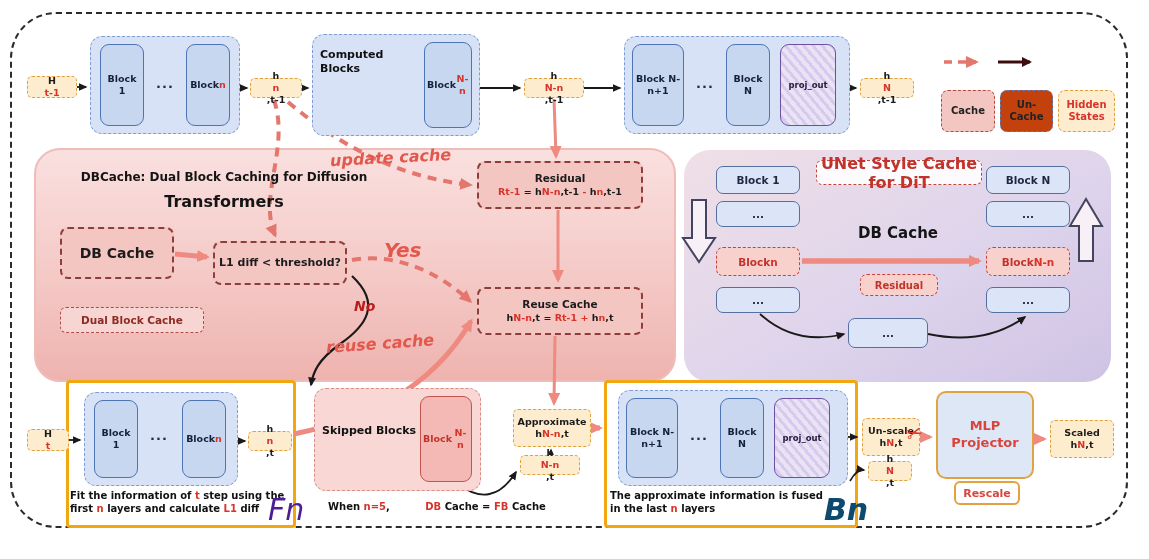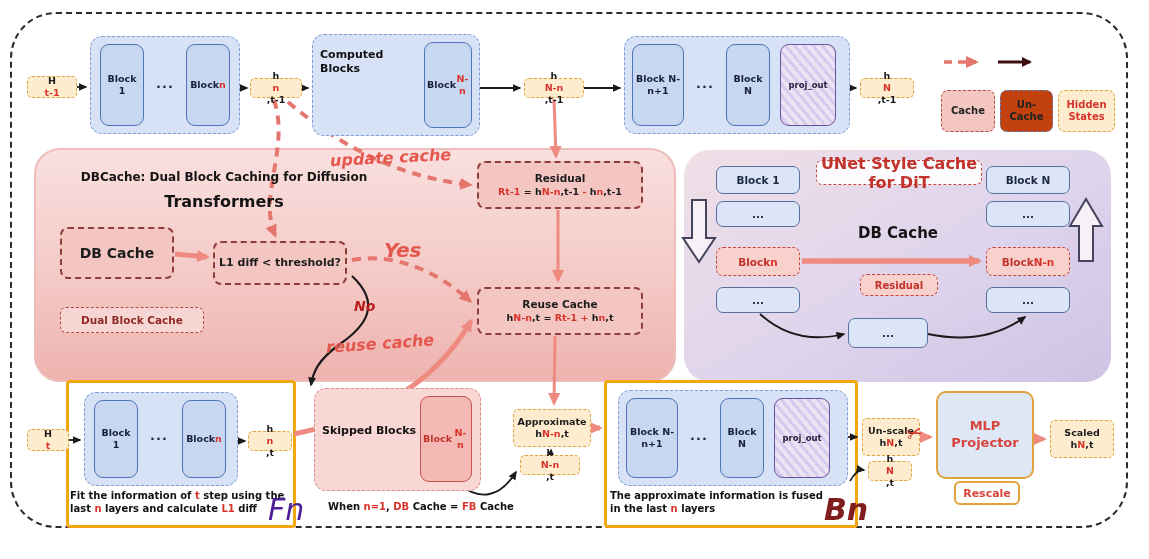--- a/index.html
+++ b/index.html
@@ -203,51 +203,51 @@
       <span style="color: rgb(216, 52, 43);">n</span>
     </div>
 
   <div class="abs hbox z4" style="left:248px;top:431px;width:44px;height:20px">
       <span>h</span>
       <span style="color: rgb(216, 52, 43);">n</span>
       <span>,t</span>
     </div>
 
   <div class="abs caption z4" style="left:70px;top:489px;width:222px"><span>Fit the information of </span><span style="color: rgb(216, 52, 43);">t</span><span> step using the</span></div>
-  <div class="abs caption z4" style="left:70px;top:502px;width:222px"><span>last </span><span style="color: rgb(216, 52, 43);">n</span><span> layers and calculate </span><span style="color: rgb(216, 52, 43);">L1</span><span> diff</span></div>
+  <div class="abs caption z4" style="left:70px;top:502px;width:222px"><span>first </span><span style="color: rgb(216, 52, 43);">n</span><span> layers and calculate </span><span style="color: rgb(216, 52, 43);">L1</span><span> diff</span></div>
   <div class="abs z5" style="left:268px;top:492px;font-size:30px;font-weight:400;font-style:italic;color:#4c1d95">Fn</div>
 
   <div class="abs pgroup z4" style="left:314px;top:388px;width:167px;height:103px"></div>
   <div class="abs caption z4" style="left:322px;top:424px;width:94px;font-size:11px">Skipped Blocks</div>
   <div class="abs block pinkb z4" style="left:420px;top:396px;width:52px;height:86px">
       <span style="color: rgb(194, 51, 43);">Block </span>
       <span style="color: rgb(216, 52, 43);">N-n</span>
     </div>
 
-  <div class="abs caption z4" style="left:328px;top:500px;width:226px"><span>When </span><span style="color: rgb(216, 52, 43);">n=1</span><span>, </span><span style="color: rgb(216, 52, 43);">DB</span><span> Cache = </span><span style="color: rgb(216, 52, 43);">FB</span><span> Cache</span></div>
+  <div class="abs caption z4" style="left:328px;top:500px;width:226px"><span>When </span><span style="color: rgb(216, 52, 43);">n=5</span><span>, </span><span style="color: rgb(216, 52, 43); margin-left: 32px;">DB</span><span> Cache = </span><span style="color: rgb(216, 52, 43);">FB</span><span> Cache</span></div>
 
   <div class="abs hbox z4" style="left:513px;top:409px;width:78px;height:38px">
     <div>Approximate</div>
     <div><span>h</span><span style="color: rgb(216, 52, 43);">N-n</span><span>,t</span></div>
   </div>
   <div class="abs hbox z4" style="left:520px;top:455px;width:60px;height:20px">
       <span>h</span>
       <span style="color: rgb(216, 52, 43);">N-n</span>
       <span>,t</span>
     </div>
 
   <div class="abs bgroup z4" style="left:618px;top:390px;width:230px;height:96px"></div>
   <div class="abs block z4" style="left:626px;top:398px;width:52px;height:80px">Block N-n+1</div>
   <div class="abs dots z4" style="left:678px;top:428px;width:42px">...</div>
   <div class="abs block z4" style="left:720px;top:398px;width:44px;height:80px">Block N</div>
   <div class="abs proj z4" style="left:774px;top:398px;width:56px;height:80px">proj_out</div>
 
   <div class="abs caption z4" style="left:610px;top:489px;width:240px"><span>The approximate information is fused</span></div>
   <div class="abs caption z4" style="left:610px;top:502px;width:240px"><span>in the last </span><span style="color: rgb(216, 52, 43);">n</span><span> layers</span></div>
-  <div class="abs z5" style="left:824px;top:492px;font-size:30px;font-weight:700;font-style:italic;color:#7f1d1d">Bn</div>
+  <div class="abs z5" style="left:824px;top:492px;font-size:30px;font-weight:700;font-style:italic;color:#0c4a6e">Bn</div>
 
   <div class="abs hbox z4" style="left:862px;top:418px;width:58px;height:38px">
     <div>Un-scale</div>
     <div><span>h</span><span style="color: rgb(216, 52, 43);">N</span><span>,t</span></div>
   </div>
   <div class="abs z5" style="left:906px;top:421px;font-size:20px;color:#d8342b;transform:rotate(-18deg)">✂</div>
   <div class="abs hbox z4" style="left:868px;top:461px;width:44px;height:20px">
       <span>h</span>
       <span style="color: rgb(216, 52, 43);">N</span>
       <span>,t</span>

